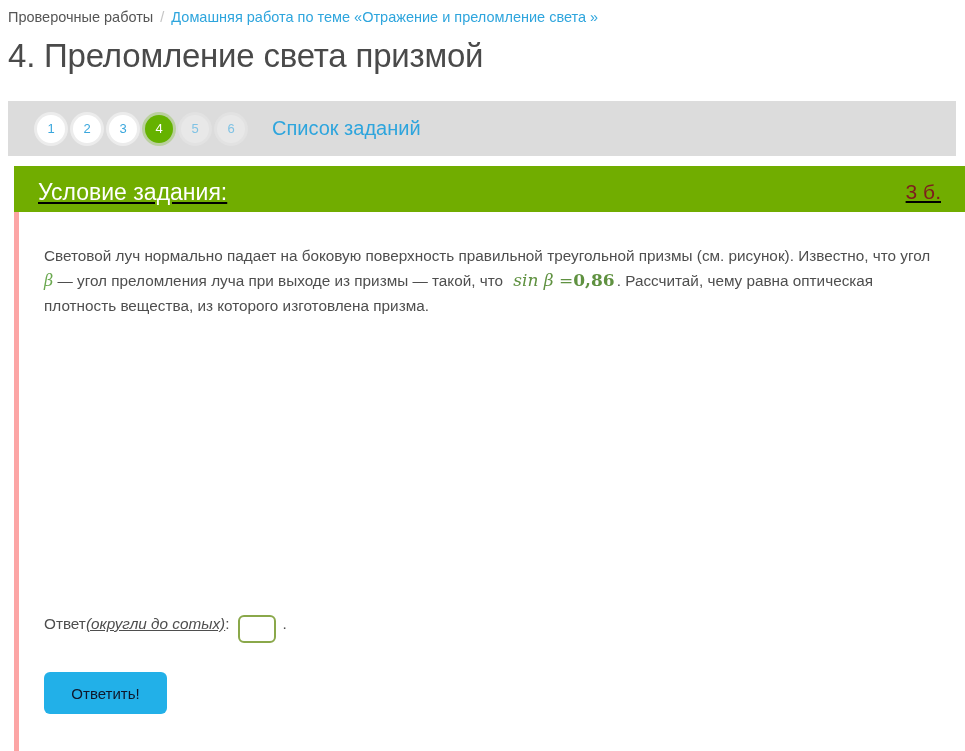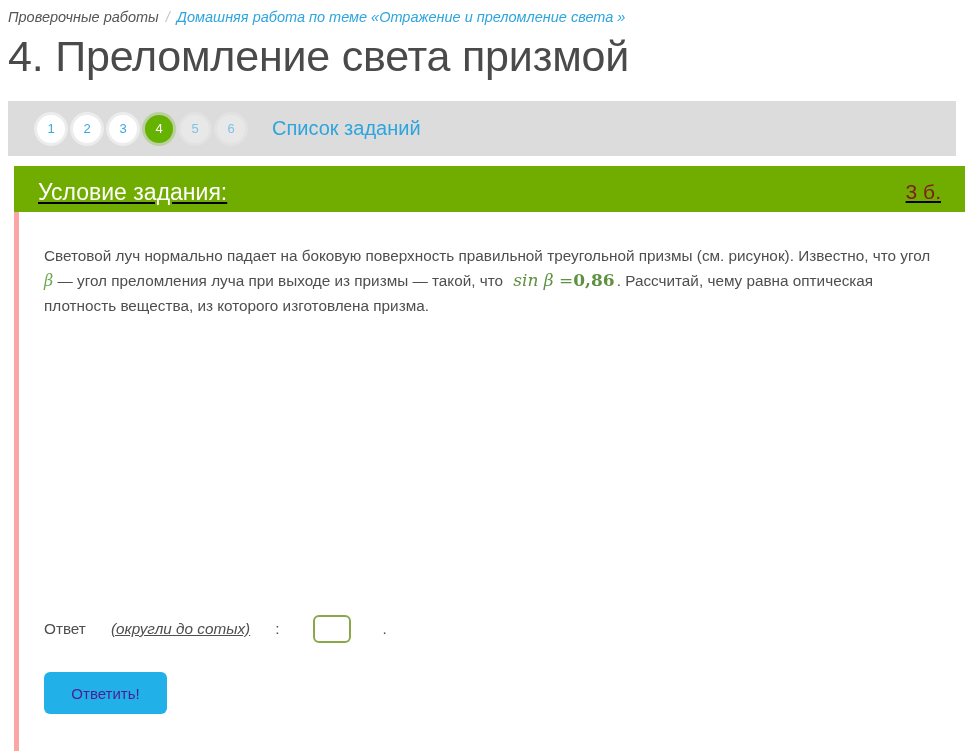--- a/index.html
+++ b/index.html
@@ -15,38 +15,37 @@
     position: relative;
   }
 
   
   .breadcrumb {
     padding: 7px 0 0 8px;
     font-size: 14.5px;
     color: #5b5b5b;
     white-space: nowrap;
     line-height: 20px;
-    font-style: italic;
   }
   .breadcrumb .crumb-static {
     color: #555555;
   }
   .breadcrumb .crumb-sep {
     color: #c4c4c4;
     margin: 0 7px;
   }
   .breadcrumb .crumb-link {
     color: #2ea5dd;
     text-decoration: none;
   }
 
   
   .page-title {
     margin: 8px 0 0 8px;
-    font-size: 43px;
+    font-size: 33px;
     font-weight: 400;
     color: #4a4a4a;
     line-height: 42px;
     letter-spacing: -0.2px;
   }
 
   
   .nav-strip {
     position: absolute;
     left: 8px;
@@ -159,24 +158,23 @@
     left: 25px;
     top: 117px;
   }
 
   
   .answer-row {
     position: absolute;
     left: 25px;
     top: 403px;
     display: flex;
-    align-items: center;
+    align-items: flex-start;
     font-size: 15.3px;
     color: #4e4e4e;
-    gap: 25px;
   }
   .answer-row .ital {
     font-style: italic;
     text-decoration: underline;
   }
   .answer-input {
     width: 38px;
     height: 28px;
     border: 2px solid #8aa84a;
     border-radius: 6px;
@@ -196,21 +194,21 @@
   
   .submit-btn {
     position: absolute;
     left: 25px;
     top: 460px;
     width: 123px;
     height: 42px;
     background: #22b0e8;
     border: none;
     border-radius: 6px;
-    color: #4c1d95;
+    color: #0f172a;
     font-size: 15px;
     font-family: "Liberation Sans", sans-serif;
     cursor: pointer;
   }
 </style>
 </head>
 <body>
 
 <div class="breadcrumb">
   <span class="crumb-static">Проверочные работы</span><span class="crumb-sep">/</span><a class="crumb-link" href="#">Домашняя работа по теме «Отражение и преломление света »</a>

